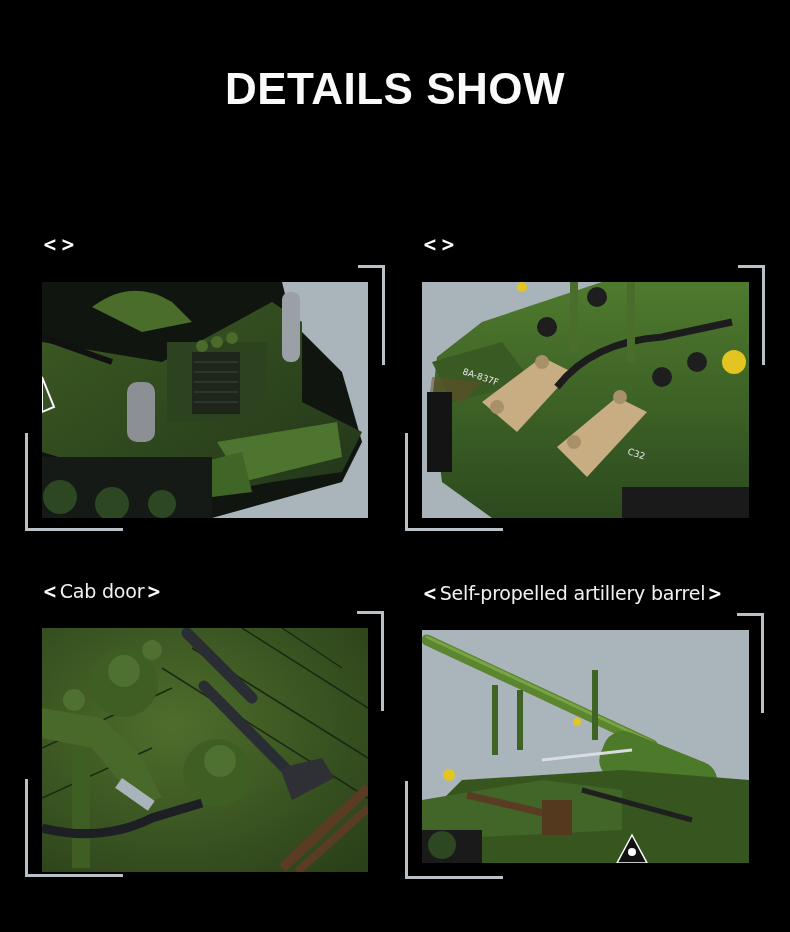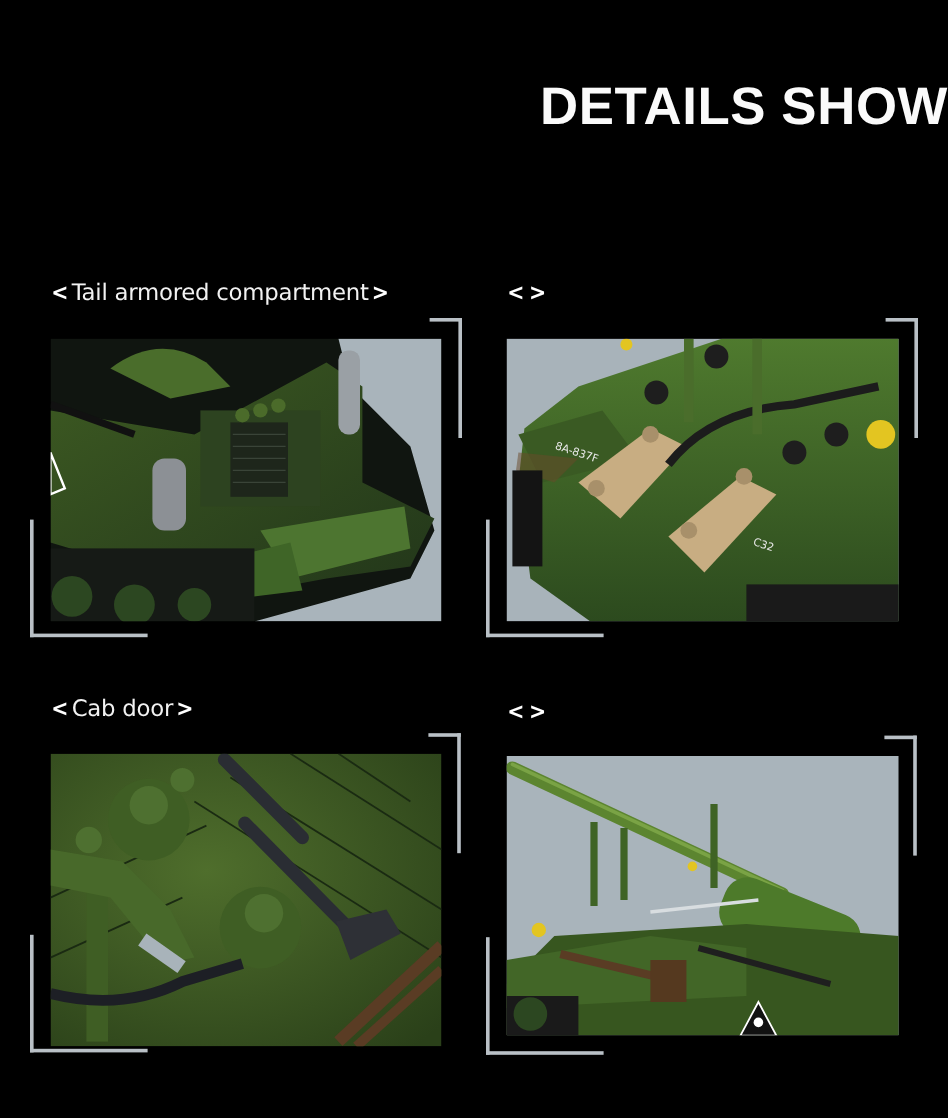--- a/index.html
+++ b/index.html
@@ -1,32 +1,31 @@
 <!DOCTYPE html>
 <html><head>
 <meta charset="utf-8">
 <style>
   html, body { margin: 0; padding: 0; background: #000; }
   body { width: 790px; height: 932px; position: relative; overflow: hidden; font-family: "DejaVu Sans", "Liberation Sans", sans-serif; color: #fff; }
-  .title { position: absolute; left: 0; width: 790px; top: 64px; text-align: right; font-size: 44px; font-weight: bold; letter-spacing: 0.5px; color: #fafafa; font-family: "Liberation Sans", "DejaVu Sans", sans-serif; }
+  .title { position: absolute; left: 0; width: 790px; top: 64px; text-align: center; font-size: 44px; font-weight: bold; letter-spacing: 0.5px; color: #fafafa; font-family: "Liberation Sans", "DejaVu Sans", sans-serif; }
   .label { position: absolute; font-size: 19px; color: #f2f2f2; white-space: nowrap; display: flex; align-items: center; gap: 2px; font-family: "DejaVu Sans", sans-serif; letter-spacing: -0.2px; }
   .label .chev { font-weight: bold; font-size: 19px; color: #fff; display: inline-block; transform: scaleX(0.9); }
   .photo { position: absolute; overflow: hidden; }
   .photo svg { display: block; width: 100%; height: 100%; }
   .br-tr { position: absolute; border-top: 3px solid #b9c0c6; border-right: 3px solid #b9c0c6; box-sizing: border-box; }
   .br-bl { position: absolute; border-bottom: 3px solid #b9c0c6; border-left: 3px solid #b9c0c6; box-sizing: border-box; }
 </style>
 </head>
 <body>
 
 <div class="title">DETAILS SHOW</div>
 
 <div class="label" style="left:42px; top:233px;">
   <span class="chev">&lt;</span>
-  <span>Tail armored compartment</span>
   <span class="chev">&gt;</span>
 </div>
 <div class="br-tr" style="left:358px; top:265px; width:27px; height:100px;"></div>
 <div class="br-bl" style="left:25px; top:433px; width:98px; height:98px;"></div>
 <div class="photo" style="left:42px; top:282px; width:326px; height:236px;">
   <svg viewBox="0 0 326 236" preserveAspectRatio="none">
     <defs>
       <linearGradient id="g1" x1="0" y1="0" x2="1" y2="1">
           <stop offset="0" stop-color="#3d5a22"></stop>
           <stop offset="1" stop-color="#22361a"></stop>
@@ -140,20 +139,21 @@
     <polygon points="0,80 60,90 100,130 120,170 95,175 50,120 0,110" fill="#48692a"></polygon>
     <path d="M0,200 Q60,215 110,190 L160,175" fill="none" stroke="#1d1f25" stroke-width="9"></path>
     <line x1="240" y1="240" x2="326" y2="160" stroke="#5a3c24" stroke-width="10"></line>
     <line x1="255" y1="244" x2="326" y2="180" stroke="#5a3c24" stroke-width="8"></line>
     <rect x="80" y="150" width="40" height="12" fill="#a8b3ba" transform="rotate(35 80 150)"></rect>
   </svg>
 </div>
 
 <div class="label" style="left:422px; top:582px;">
   <span class="chev">&lt;</span>
+  <span>Self-propelled artillery barrel</span>
   <span class="chev">&gt;</span>
 </div>
 <div class="br-tr" style="left:737px; top:613px; width:27px; height:100px;"></div>
 <div class="br-bl" style="left:405px; top:781px; width:98px; height:98px;"></div>
 <div class="photo" style="left:422px; top:630px; width:327px; height:233px;">
   <svg viewBox="0 0 327 233" preserveAspectRatio="none">
     <rect width="327" height="233" fill="#a9b4bb"></rect>
     <line x1="5" y1="10" x2="230" y2="115" stroke="#5c8530" stroke-width="11" stroke-linecap="round"></line>
     <line x1="5" y1="10" x2="230" y2="115" stroke="#7aa345" stroke-width="3" stroke-linecap="round" transform="translate(0,-3)"></line>
     <rect x="190" y="95" width="120" height="50" rx="20" fill="#4d7a2a" transform="rotate(22 190 95)"></rect>

